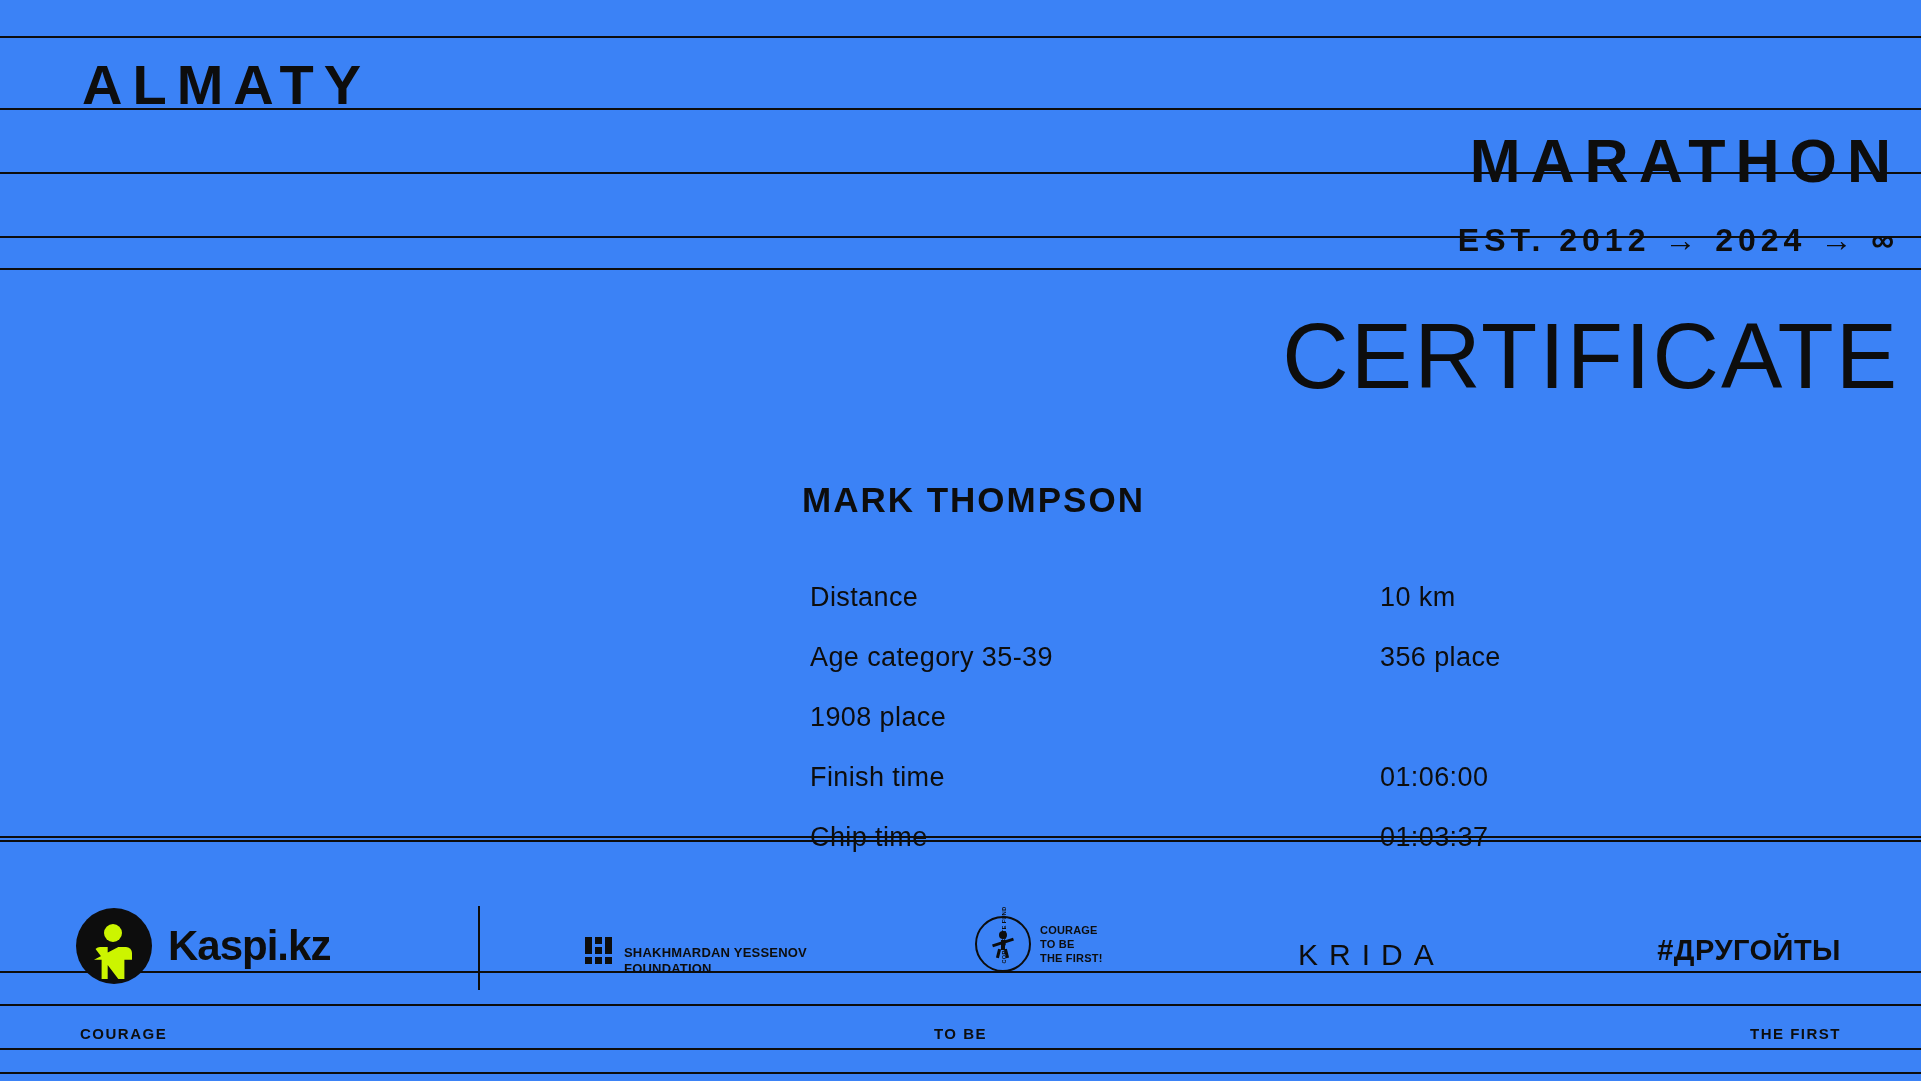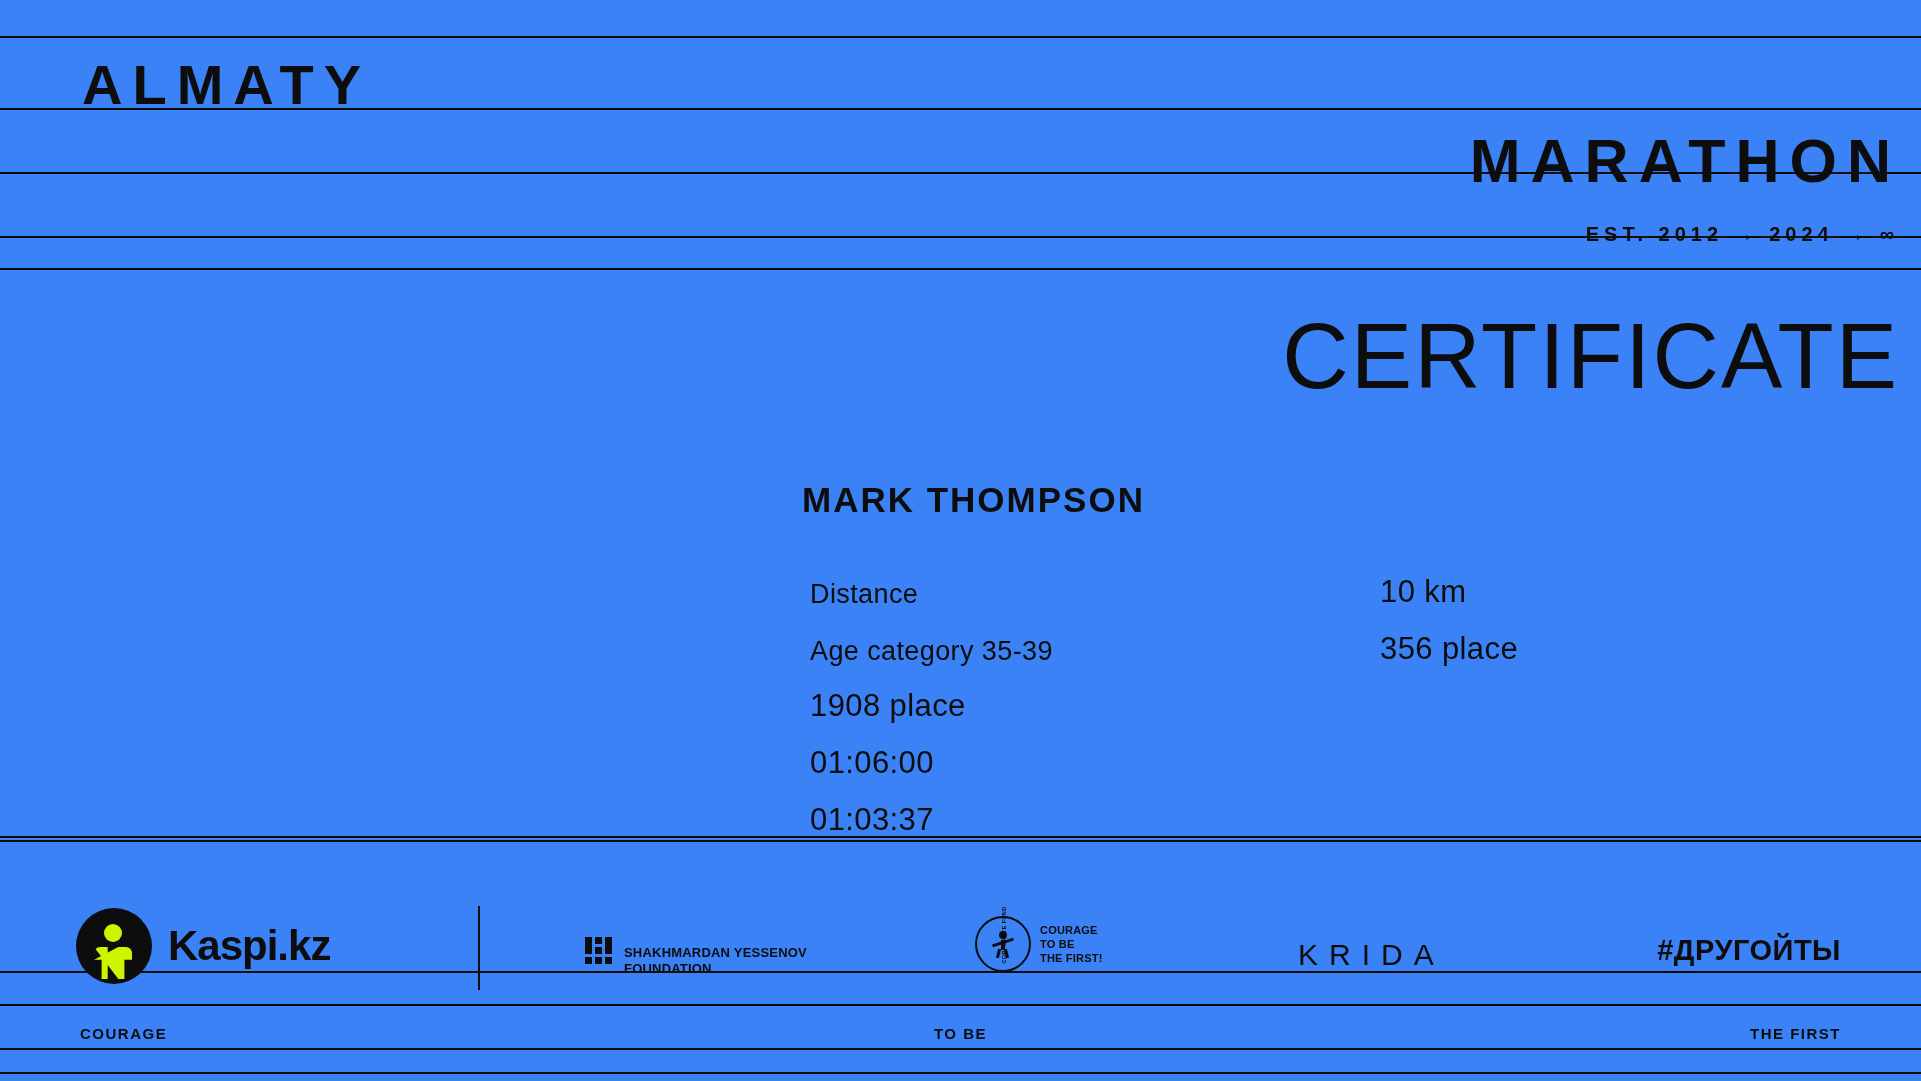--- a/index.html
+++ b/index.html
@@ -45,21 +45,21 @@
     font-size: 61px;
     font-weight: 700;
     letter-spacing: 10px;
     line-height: 1;
     white-space: nowrap;
   }
   .hdr-est {
     position: absolute;
     right: 22px;
     top: 224px;
-    font-size: 20px;
+    font-size: 32px;
     font-weight: 700;
     letter-spacing: 5px;
     line-height: 1;
     white-space: nowrap;
   }
 
   
   .title {
     position: absolute;
     right: 22px;
@@ -97,24 +97,25 @@
     margin-bottom: 21px;
   }
   .res-label {
     width: 570px;
     font-size: 27px;
     font-weight: 400;
     letter-spacing: 0.4px;
     white-space: nowrap;
   }
   .res-value {
-    font-size: 31px;
+    font-size: 27px;
     font-weight: 400;
     letter-spacing: 0.4px;
     white-space: nowrap;
+    margin-top: 8px;
   }
 
   
   .sponsors {
     position: absolute;
     left: 0;
     top: 886px;
     width: 1921px;
     height: 133px;
     display: flex;
@@ -327,23 +328,25 @@
       <div class="res-value">10 km</div>
     </div>
     <div class="res-row">
       <div class="res-label">Age category 35-39</div>
       <div class="res-value">356 place</div>
     </div>
     <div class="res-row">
       <div class="res-value">1908 place</div>
     </div>
     <div class="res-row">
+      <div class="res-label">Finish time</div>
       <div class="res-value">01:06:00</div>
     </div>
     <div class="res-row">
+      <div class="res-label">Chip time</div>
       <div class="res-value">01:03:37</div>
     </div>
   </div>
 
   <div class="sponsors">
 
     <div class="sp-kaspi">
       <div class="kaspi-mark"></div>
       <div class="kaspi-text">Kaspi.kz</div>
     </div>

